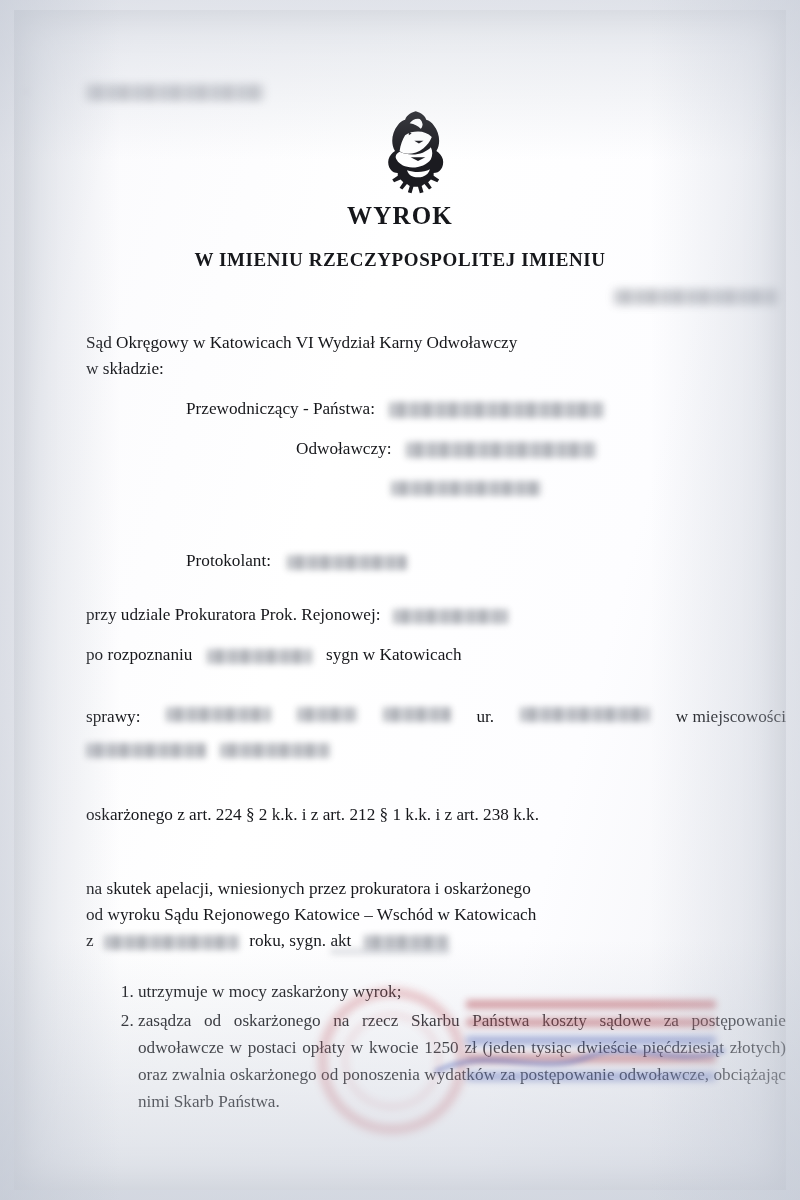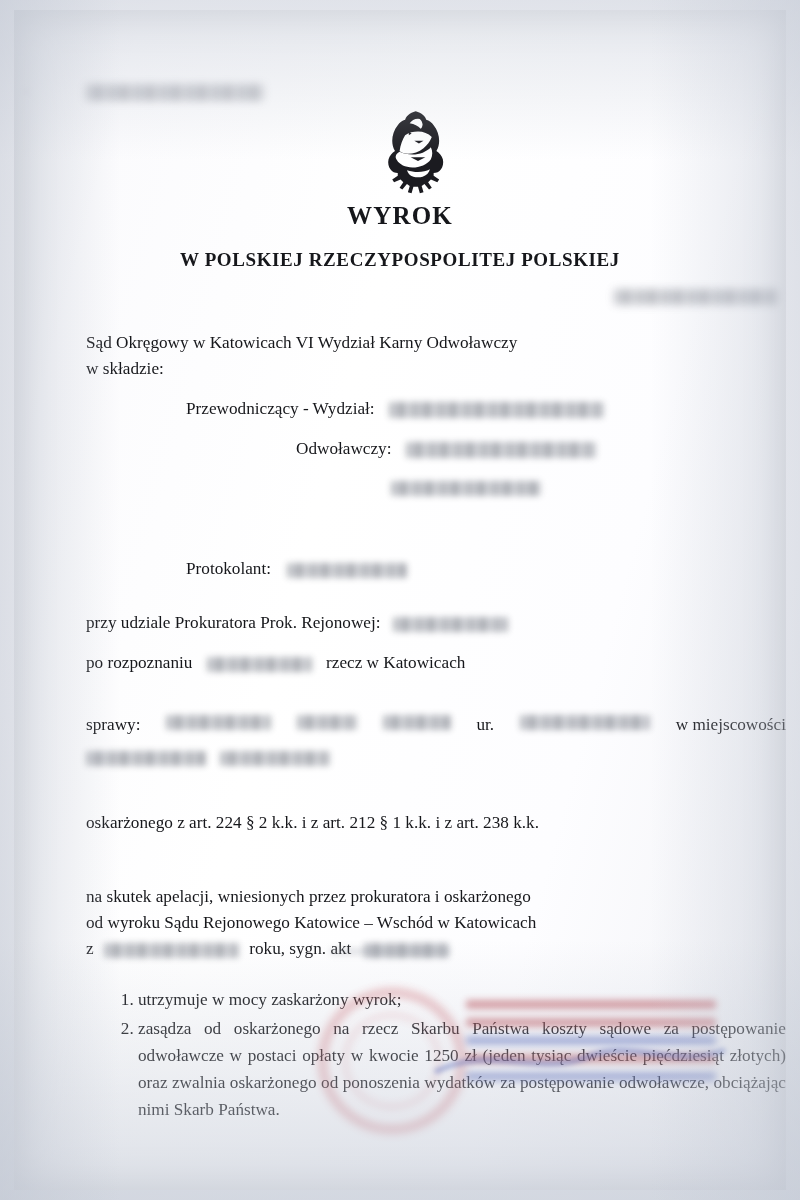--- a/index.html
+++ b/index.html
@@ -236,67 +236,67 @@
         </g>
         <g fill="#1b1b20">
           <path d="M40 30 l3 2 -3 2z"></path>
           <path d="M46 40 l10 0 -5 3z"></path>
           <path d="M42 58 l16 0 -8 4z"></path>
         </g>
       </svg>
     </div>
 
     <div class="title-main">WYROK</div>
-    <div class="title-sub">W POLSKIEJ RZECZYPOSPOLITEJ POLSKIEJ</div>
+    <div class="title-sub">W IMIENIU RZECZYPOSPOLITEJ IMIENIU</div>
 
     <div class="stamp-topright redact soft"></div>
 
     <div class="body">
 
       <div class="line para">Sąd Okręgowy w Katowicach VI Wydział Karny Odwoławczy</div>
       <div class="line para">w składzie:</div>
 
       <div class="gap-sm"></div>
 
       <div class="line indent-1">
-        <span>Przewodniczący - Wydział:</span>
+        <span>Przewodniczący - Państwa:</span>
         <span class="redact" style="width:215px;height:16px;margin-left:10px;"></span>
       </div>
 
       <div class="gap-sm"></div>
 
       <div class="line indent-2">
         <span>Odwoławczy:</span>
         <span class="redact" style="width:190px;height:16px;margin-left:10px;"></span>
       </div>
 
       <div class="line indent-3" style="margin-top:12px;">
         <span class="redact" style="width:150px;height:15px;"></span>
       </div>
 
       <div class="gap-lg"></div>
 
-      <div class="line indent-1" style="margin-top:22px;">
+      <div class="line indent-1" style="margin-top:14px;">
         <span>Protokolant:</span>
         <span class="redact" style="width:120px;height:15px;margin-left:12px;"></span>
       </div>
 
       <div class="gap-md"></div>
 
       <div class="line">
         <span>przy udziale Prokuratora Prok. Rejonowej:</span>
         <span class="redact" style="width:115px;height:15px;margin-left:8px;"></span>
       </div>
 
       <div class="gap-sm"></div>
 
       <div class="line">
         <span>po rozpoznaniu</span>
         <span class="redact" style="width:105px;height:15px;margin:0 10px;"></span>
-        <span>rzecz w Katowicach</span>
+        <span>sygn w Katowicach</span>
       </div>
 
       <div class="gap-md"></div>
 
       <div class="just-row" style="margin-top:8px;">
         <span>sprawy:</span>
         <span class="redact" style="width:105px;height:15px;"></span>
         <span class="redact" style="width:60px;height:15px;"></span>
         <span class="redact" style="width:68px;height:15px;"></span>
         <span>ur.</span>

